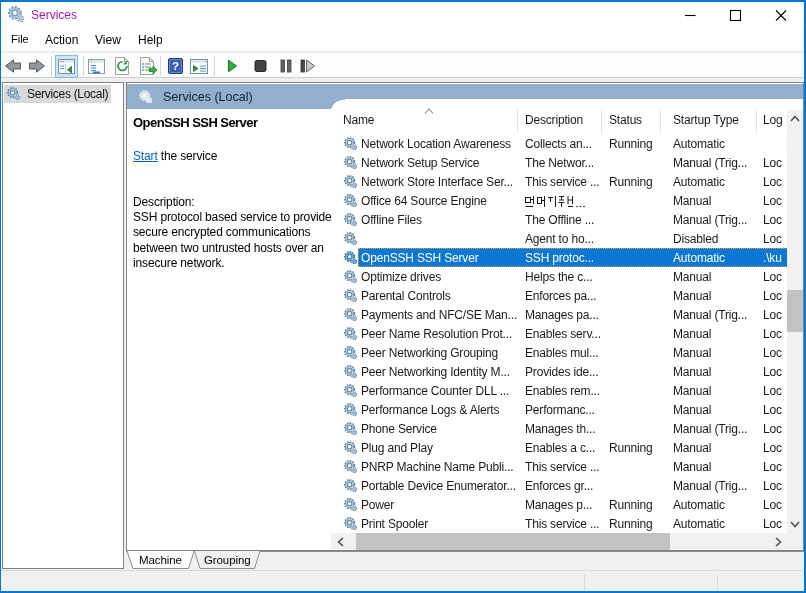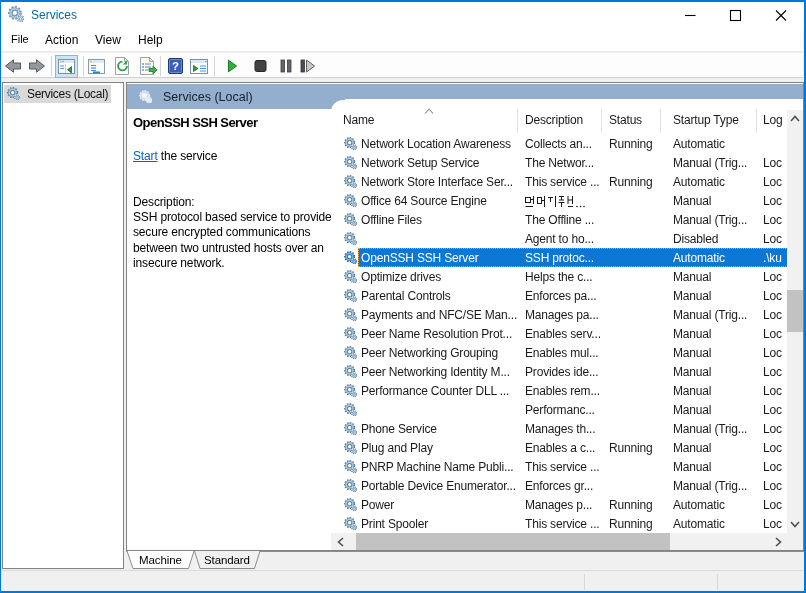--- a/index.html
+++ b/index.html
@@ -21,21 +21,21 @@
  <div class="abs" style="left:0;top:0;width:804px;height:29px;background:#fff"></div>
  <svg style="position:absolute;left:8px;top:6px" width="16" height="16" viewBox="0 0 13 13">
 <circle cx="5.6" cy="5.6" r="4.6" fill="none" stroke="#6b92b0" stroke-width="2" stroke-dasharray="1.45 1.2"></circle>
 <circle cx="5.6" cy="5.6" r="4.15" fill="#d3e6f5" stroke="#8fb0c9" stroke-width="1"></circle>
 <circle cx="5.6" cy="5.6" r="2.3" fill="#ffffff" stroke="#7d9cb3" stroke-width="1.3"></circle>
 <circle cx="10.2" cy="10.4" r="3.1" fill="#ffffff" opacity="0.8"></circle>
 <circle cx="10.2" cy="10.4" r="2.4" fill="none" stroke="#6b92b0" stroke-width="1.4" stroke-dasharray="0.95 0.85"></circle>
 <circle cx="10.2" cy="10.4" r="2.05" fill="#dcebf7" stroke="#8fb0c9" stroke-width="0.6"></circle>
 <circle cx="10.2" cy="10.4" r="0.9" fill="#ffffff" stroke="#7d9cb3" stroke-width="0.8"></circle>
 </svg>
- <span class="abs" style="left:31px;top:8px;font-size:12px;color:#0369a1">Services</span>
+ <span class="abs" style="left:31px;top:8px;font-size:12px;color:#a21caf">Services</span>
  <svg class="abs" style="left:681px;top:3px" width="110" height="20" viewBox="0 0 110 20">
    <line x1="4" y1="12.5" x2="14.5" y2="12.5" stroke="#000" stroke-width="1.1"></line>
    <rect x="49.5" y="7.5" width="10" height="10" fill="none" stroke="#000" stroke-width="1.1"></rect>
    <line x1="95" y1="7.5" x2="105" y2="17.5" stroke="#000" stroke-width="1.1"></line>
    <line x1="105" y1="7.5" x2="95" y2="17.5" stroke="#000" stroke-width="1.1"></line>
  </svg>
 
  <div class="abs" style="left:0;top:29px;width:803px;height:23px;background:#fff;border-bottom:1px solid #ececec"></div>
  <span class="abs" style="left:11px;top:33px;font-size:11px">File</span>
  <span class="abs" style="left:45px;top:33px;font-size:12px">Action</span>
@@ -421,20 +421,21 @@
 <div class="row" style="top:300px">
         <svg style="position:absolute;left:13px;top:3px" width="13" height="13" viewBox="0 0 13 13">
 <circle cx="5.6" cy="5.6" r="4.6" fill="none" stroke="#4e7da2" stroke-width="2" stroke-dasharray="1.45 1.2"></circle>
 <circle cx="5.6" cy="5.6" r="4.15" fill="#c6ddf0" stroke="#7aa0bd" stroke-width="1"></circle>
 <circle cx="5.6" cy="5.6" r="2.3" fill="#ffffff" stroke="#6a8ba3" stroke-width="1.3"></circle>
 <circle cx="10.2" cy="10.4" r="3.1" fill="#ffffff" opacity="0.8"></circle>
 <circle cx="10.2" cy="10.4" r="2.4" fill="none" stroke="#4e7da2" stroke-width="1.4" stroke-dasharray="0.95 0.85"></circle>
 <circle cx="10.2" cy="10.4" r="2.05" fill="#cfe2f2" stroke="#7aa0bd" stroke-width="0.6"></circle>
 <circle cx="10.2" cy="10.4" r="0.9" fill="#ffffff" stroke="#6a8ba3" stroke-width="0.8"></circle>
 </svg>
+        <span class="ct" style="left:30px">Performance Logs &amp; Alerts</span>
         <span class="ct" style="left:194px">Performanc...</span>
         <span class="ct" style="left:278px"></span>
         <span class="ct" style="left:342px">Manual</span>
         <span class="ct" style="left:432px">Loc</span>
       </div>
 <div class="row" style="top:319px">
         <svg style="position:absolute;left:13px;top:3px" width="13" height="13" viewBox="0 0 13 13">
 <circle cx="5.6" cy="5.6" r="4.6" fill="none" stroke="#4e7da2" stroke-width="2" stroke-dasharray="1.45 1.2"></circle>
 <circle cx="5.6" cy="5.6" r="4.15" fill="#c6ddf0" stroke="#7aa0bd" stroke-width="1"></circle>
 <circle cx="5.6" cy="5.6" r="2.3" fill="#ffffff" stroke="#6a8ba3" stroke-width="1.3"></circle>
@@ -552,17 +553,17 @@
  </div>
 
  <div class="abs" style="left:126px;top:551px;width:678px;height:1px;background:#8c8c8c"></div>
  <svg class="abs" style="left:125px;top:551px" width="140" height="19" viewBox="0 0 140 19">
   <path d="M2 0 L69 0 L63.5 17.5 L8 17.5 Z" fill="#fff"></path>
   <path d="M2 0 L8 17.5 L63.5 17.5 L69 0" fill="none" stroke="#8c8c8c" stroke-width="1"></path>
   <path d="M69.5 0 L135 0 L129.5 17.5 L75 17.5 Z" fill="#f0f0f0"></path>
   <path d="M69.5 0 L75 17.5 L129.5 17.5 L135 0" fill="none" stroke="#8c8c8c" stroke-width="1"></path>
  </svg>
  <span class="abs" style="left:139px;top:554px;font-size:11.5px;letter-spacing:-0.1px">Machine</span>
- <span class="abs" style="left:204px;top:554px;font-size:11.5px;letter-spacing:-0.1px">Standard</span>
+ <span class="abs" style="left:204px;top:554px;font-size:11.5px;letter-spacing:-0.1px">Grouping</span>
 
  <div class="abs" style="left:0;top:570px;width:803px;height:20px;background:#f0f0f0;border-top:1px solid #dadada"></div>
  <div class="ssep" style="left:584px"></div>
     <div class="ssep" style="left:717px"></div>
 </div>
 </body></html>

